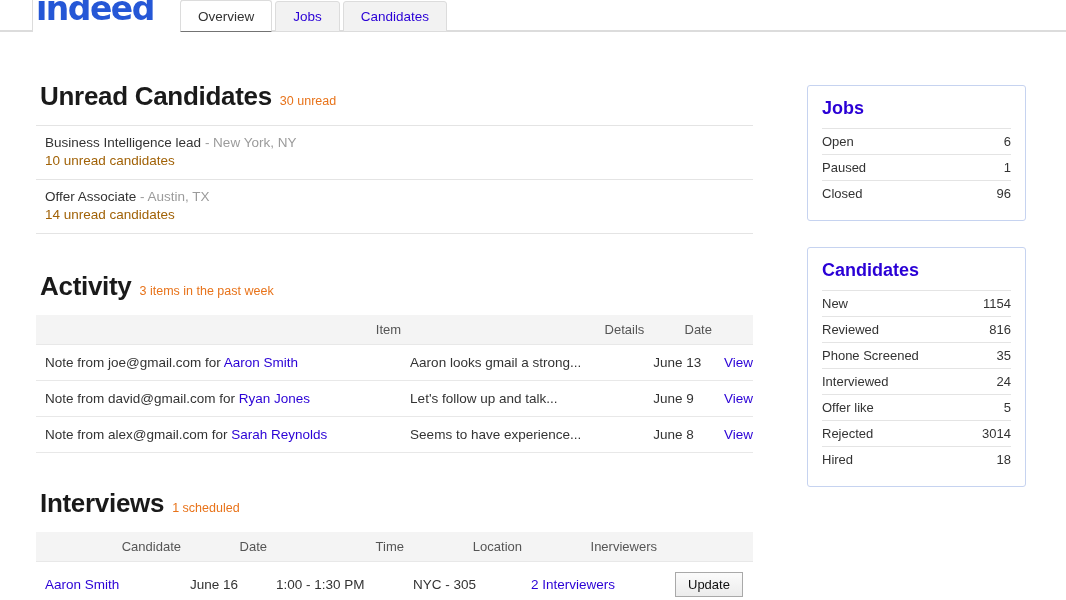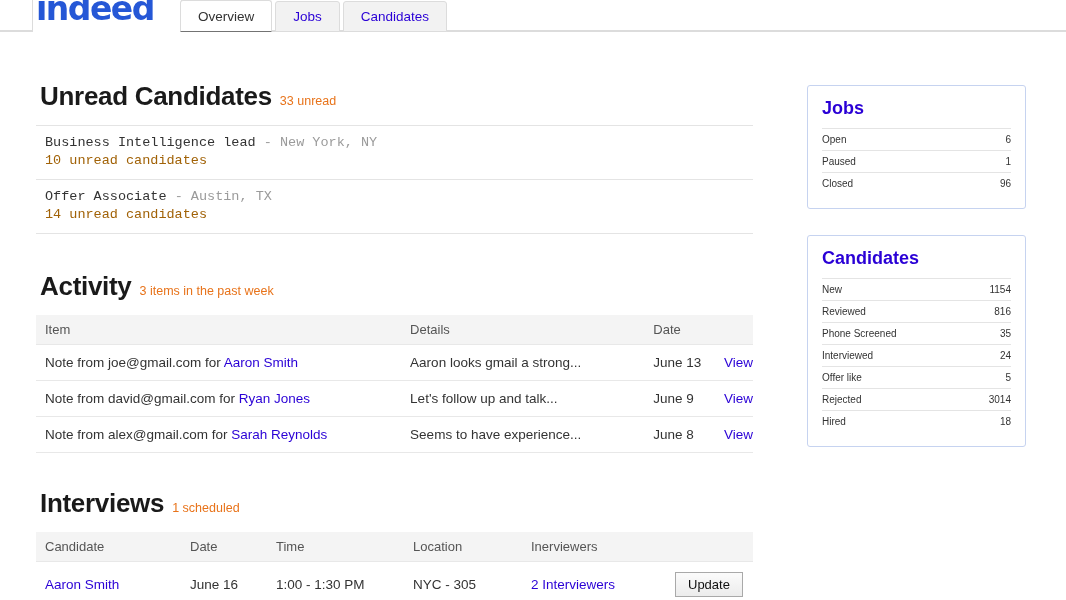--- a/index.html
+++ b/index.html
@@ -107,21 +107,20 @@
     font-size: 12.5px;
     color: #e8731a;
     margin-left: 8px;
   }
 
   
   .unread-list { margin-top: 13px; }
   .unread-row {
     border-top: 1px solid #e4e4e4;
     padding: 9px 0 11px 9px;
-    font-family: Liberation Mono, monospace;
   }
   .unread-row.last { border-bottom: 1px solid #e4e4e4; }
   .unread-title {
     font-size: 13.5px;
     color: #333333;
   }
   .unread-loc { color: #9b9b9b; }
   .unread-link {
     display: block;
     font-size: 13.5px;
@@ -134,21 +133,21 @@
   table.grid {
     width: 717px;
     border-collapse: collapse;
     margin-top: 13px;
     font-size: 13.5px;
   }
   table.grid th {
     background: #f4f4f4;
     color: #555555;
     font-weight: normal;
-    text-align: left;
+    text-align: right;
     padding: 7px 0 7px 9px;
     font-size: 13px;
   }
   table.grid td {
     border-top: 1px solid #e8e8e8;
     padding: 10px 0 10px 9px;
     color: #333333;
     vertical-align: middle;
   }
   table.grid tr.last td { border-bottom: 1px solid #e8e8e8; }
@@ -178,21 +177,21 @@
     font-size: 18px;
     font-weight: bold;
     color: #2a00d6;
     margin-bottom: 9px;
   }
   .card-row {
     display: flex;
     justify-content: space-between;
     border-top: 1px solid #e4e4e4;
     padding: 5px 0 5px 0;
-    font-size: 10px;
+    font-size: 13px;
     color: #333333;
     gap: 28px;
   }
   .card-row:first-of-type { border-top: none; padding-top: 2px; }
   .card-val { color: #333333; }
 </style>
 </head>
 <body>
 
 <div class="header">
@@ -206,21 +205,21 @@
   </div>
 </div>
 
 <div class="page">
 
   <div class="main-col">
 
     <div style="padding-top:34px">
       <div class="section-head">
         <span class="section-title">Unread Candidates</span>
-        <span class="section-count">33 unread</span>
+        <span class="section-count">30 unread</span>
       </div>
       <div class="unread-list">
         <div class="unread-row">
           <div class="unread-title">
             <span>Business Intelligence lead</span>
             <span class="unread-loc">- New York, NY</span>
           </div>
           <span class="unread-link">10 unread candidates</span>
         </div>
         <div class="unread-row last">

